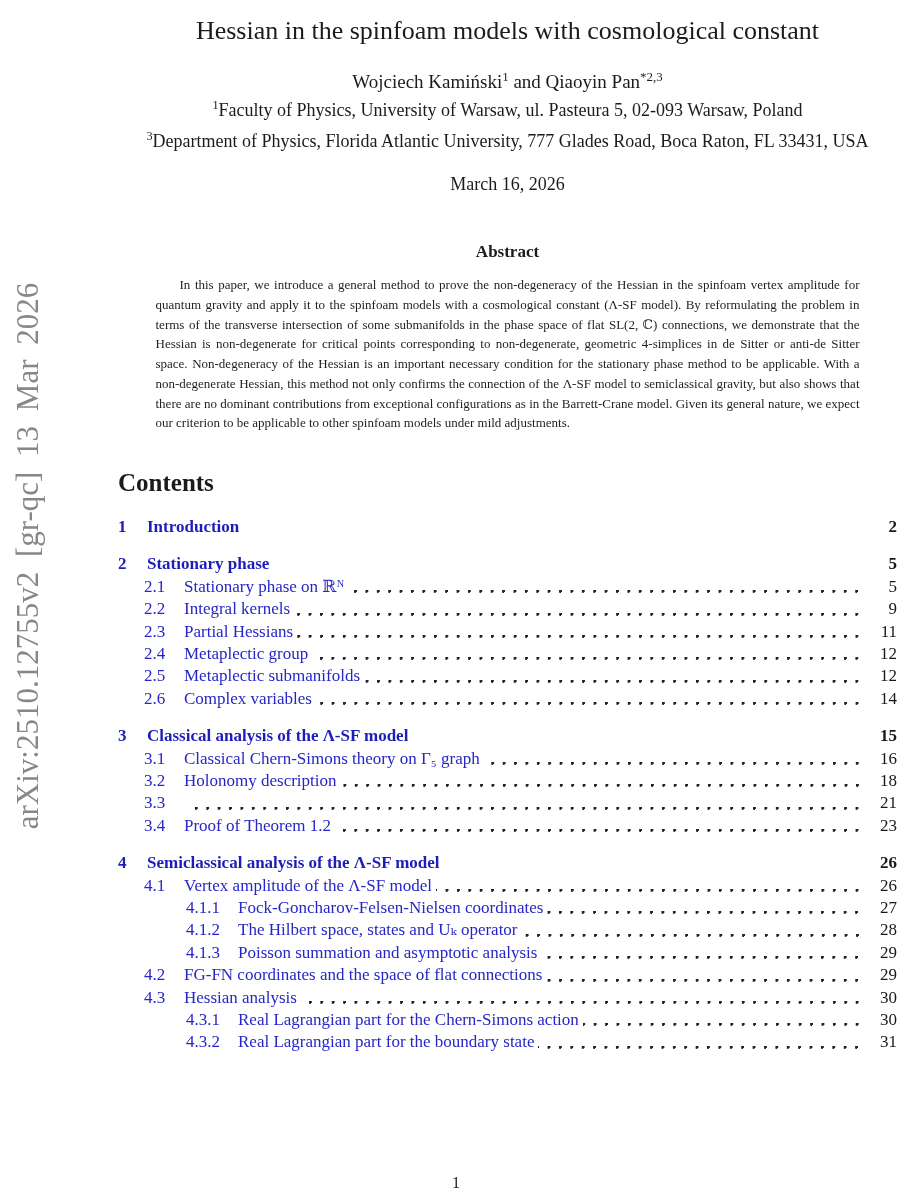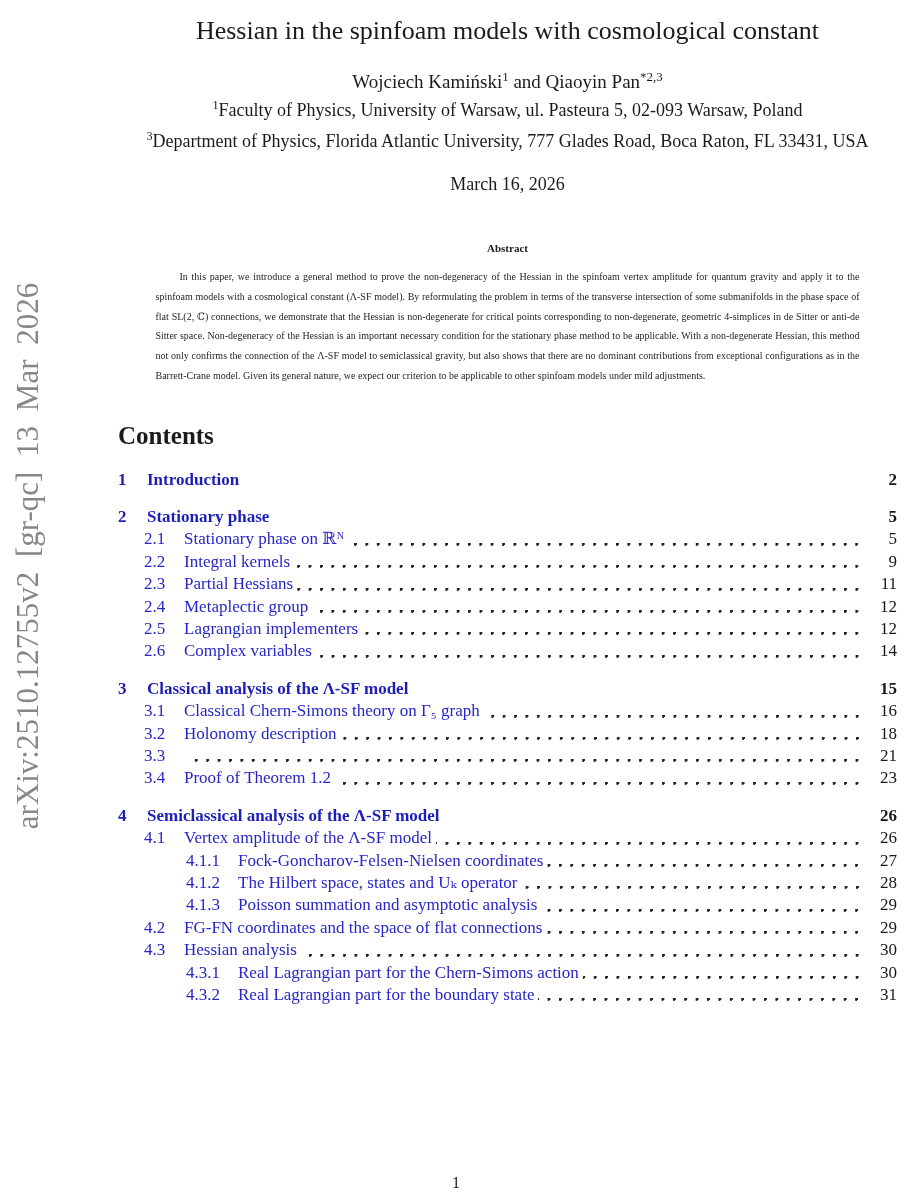--- a/index.html
+++ b/index.html
@@ -19,23 +19,23 @@
 
   .authors { text-align:center; font-size:19px; margin-top:22px; }
   .authors .author-name { font-weight:normal; }
   sup { font-size:68%; }
 
   .affiliations { text-align:center; font-size:18px; line-height:25.5px; }
 
   .date { text-align:center; font-size:18px; margin-top:20px; }
 
   .abstract { width:704px; margin:47px auto 0 auto; }
-  .abstract-heading { text-align:center; font-weight:bold; font-size:11px; }
+  .abstract-heading { text-align:center; font-weight:bold; font-size:17px; }
   .abstract-text {
-    font-size:10px; line-height:19.7px; text-align:justify;
+    font-size:13px; line-height:19.7px; text-align:justify;
     text-indent:24px; margin-top:13px; color:#1e1e1e;
   }
 
   .contents-heading { font-size:25px; font-weight:bold; margin-top:36px; }
 
   .toc { margin-top:19px; font-size:17px; }
   .toc-row { display:flex; align-items:baseline; line-height:22.4px; }
   .toc-row.lvl1 { margin-top:15px; }
   .toc-row.lvl1:first-child { margin-top:0; }
   .toc-row.lvl1 .toc-link { font-weight:bold; color:#1d1db8; }
@@ -130,21 +130,21 @@
         <span class="toc-link">
           <span class="num">2.4</span>
           <span class="ttl">Metaplectic group</span>
         </span>
         <span class="leader"></span>
         <span class="pg">12</span>
       </div>
       <div class="toc-row lvl2">
         <span class="toc-link">
           <span class="num">2.5</span>
-          <span class="ttl">Lagrangian implementers</span>
+          <span class="ttl">Metaplectic submanifolds</span>
         </span>
         <span class="leader"></span>
         <span class="pg">12</span>
       </div>
       <div class="toc-row lvl2">
         <span class="toc-link">
           <span class="num">2.6</span>
           <span class="ttl">Complex variables</span>
         </span>
         <span class="leader"></span>

